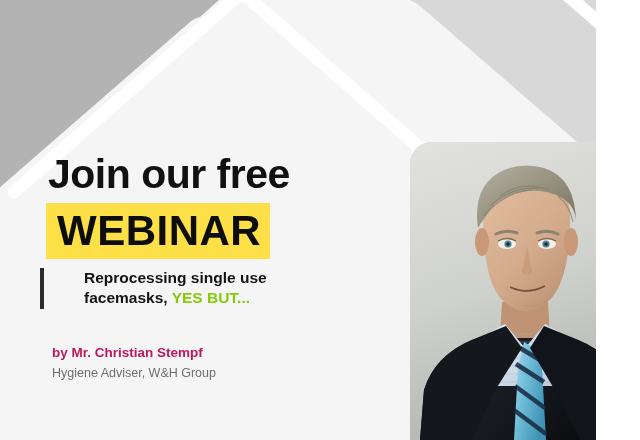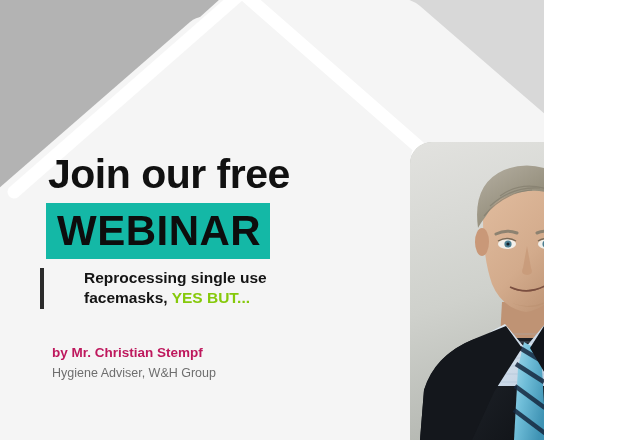--- a/index.html
+++ b/index.html
@@ -2,21 +2,21 @@
 <html><head>
 <meta charset="utf-8">
 <style>
   html, body {
     margin: 0;
     padding: 0;
     background: #ffffff;
   }
   #banner {
     position: relative;
-    width: 544px;
+    width: 596px;
     height: 440px;
     overflow: hidden;
     font-family: "Liberation Sans", sans-serif;
     background: #f5f5f5;
   }
 
   
   .hex-layer {
     position: absolute;
     inset: 0;
@@ -47,21 +47,21 @@
   }
 
   .webinar-wrap {
     position: absolute;
     left: 46px;
     top: 203px;
     z-index: 6;
   }
   .webinar {
     display: inline-block;
-    background: #14b8a6;
+    background: #fde047;
     color: #0d0d0d;
     font-size: 42px;
     line-height: 1;
     font-weight: bold;
     letter-spacing: 0.5px;
     padding: 7px 9px 7px 11px;
     white-space: nowrap;
   }
 
   .subtitle-block {

